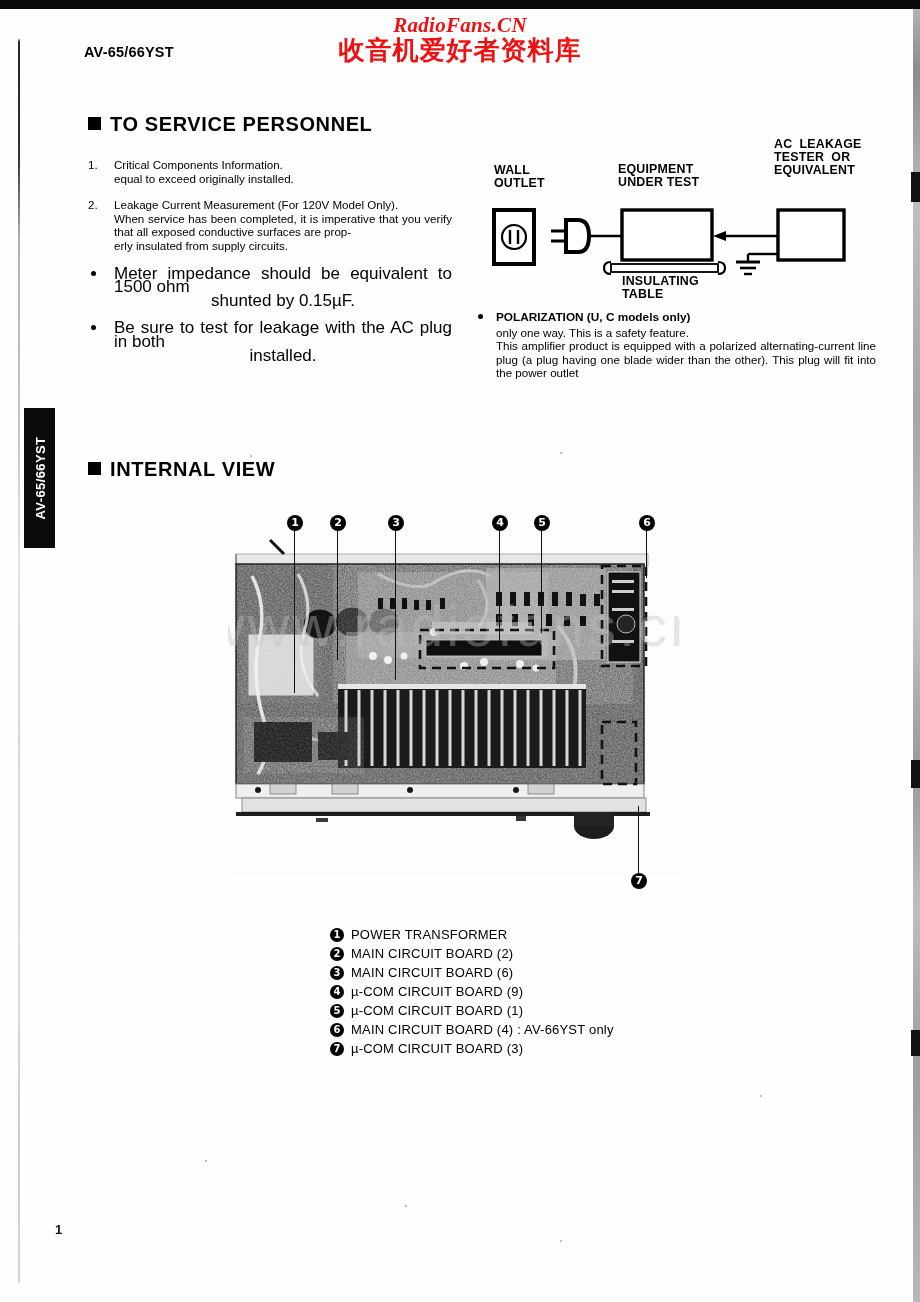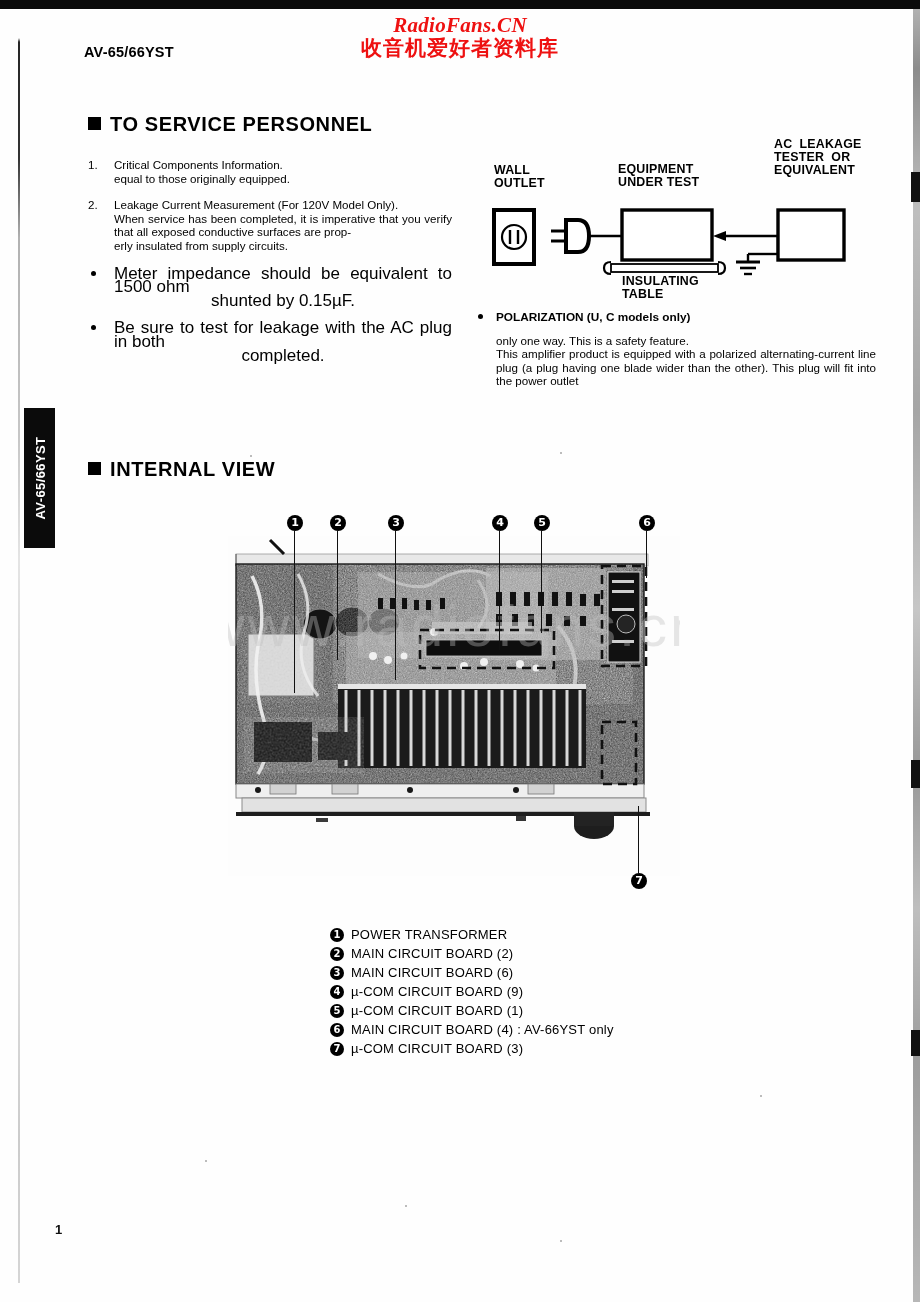--- a/index.html
+++ b/index.html
@@ -83,21 +83,21 @@
     font-family: "Liberation Serif", serif;
     font-weight: bold;
     font-style: italic;
     font-size: 21px;
     letter-spacing: 0.3px;
   }
   .wm-line2 {
     top: 37px;
     font-family: "DejaVu Sans", sans-serif;
     font-weight: bold;
-    font-size: 21px;
+    font-size: 26px;
     letter-spacing: 1px;
   }
 
   
   .model-code {
     position: absolute;
     left: 84px;
     top: 44px;
     font-size: 14.5px;
     font-weight: bold;
@@ -164,21 +164,21 @@
   
   .polar-block {
     position: absolute;
     left: 496px;
     top: 310px;
     width: 380px;
   }
   .polar-title {
     font-size: 11.8px;
     font-weight: bold;
-    margin-bottom: 10px;
+    margin-bottom: 2px;
   }
   .polar-body {
     font-size: 11.6px;
     line-height: 13.4px;
     text-align: justify;
   }
   .polar-dot {
     position: absolute;
     left: -18px; top: 4px;
     width: 5px; height: 5px;
@@ -320,41 +320,41 @@
 
   <div class="sec-head" style="left:88px; top:113px;">
     <span class="sq"></span><span>TO SERVICE PERSONNEL</span>
   </div>
 
   <div class="body-col-left">
 
     <div class="num-item">
       <span class="num">1.</span>
       <div class="first-line">Critical Components Information.</div>
-      <div class="first-line">equal to those originally equipped.</div>
+      <div class="first-line">equal to exceed originally installed.</div>
     </div>
 
     <div class="num-item" style="margin-top:4px;">
       <span class="num">2.</span>
       <div class="first-line">Leakage Current Measurement (For 120V Model Only).</div>
       <div>When service has been completed, it is imperative that you verify that all exposed conductive surfaces are prop-</div>
       <div class="first-line">erly insulated from supply circuits.</div>
     </div>
 
     <div class="bullet-item" style="margin-top:14px;">
       <span class="dot"></span>
       <div>Meter impedance should be equivalent to 1500 ohm</div>
       <div class="last-line">shunted by 0.15µF.</div>
     </div>
 
 
     <div class="bullet-item" style="margin-top:6px;">
       <span class="dot"></span>
       <div>Be sure to test for leakage with the AC plug in both</div>
-      <div class="last-line">completed.</div>
+      <div class="last-line">installed.</div>
     </div>
 
   </div>
 
   <div id="leak-diagram">
     <svg width="412" height="132" viewBox="0 0 412 132">
 
       <rect x="8" y="52" width="40" height="54" fill="#fff" stroke="#000" stroke-width="4"></rect>
       <circle cx="28" cy="79" r="12" fill="none" stroke="#000" stroke-width="2.2"></circle>
       <line x1="24" y1="72" x2="24" y2="86" stroke="#000" stroke-width="2.4"></line>

